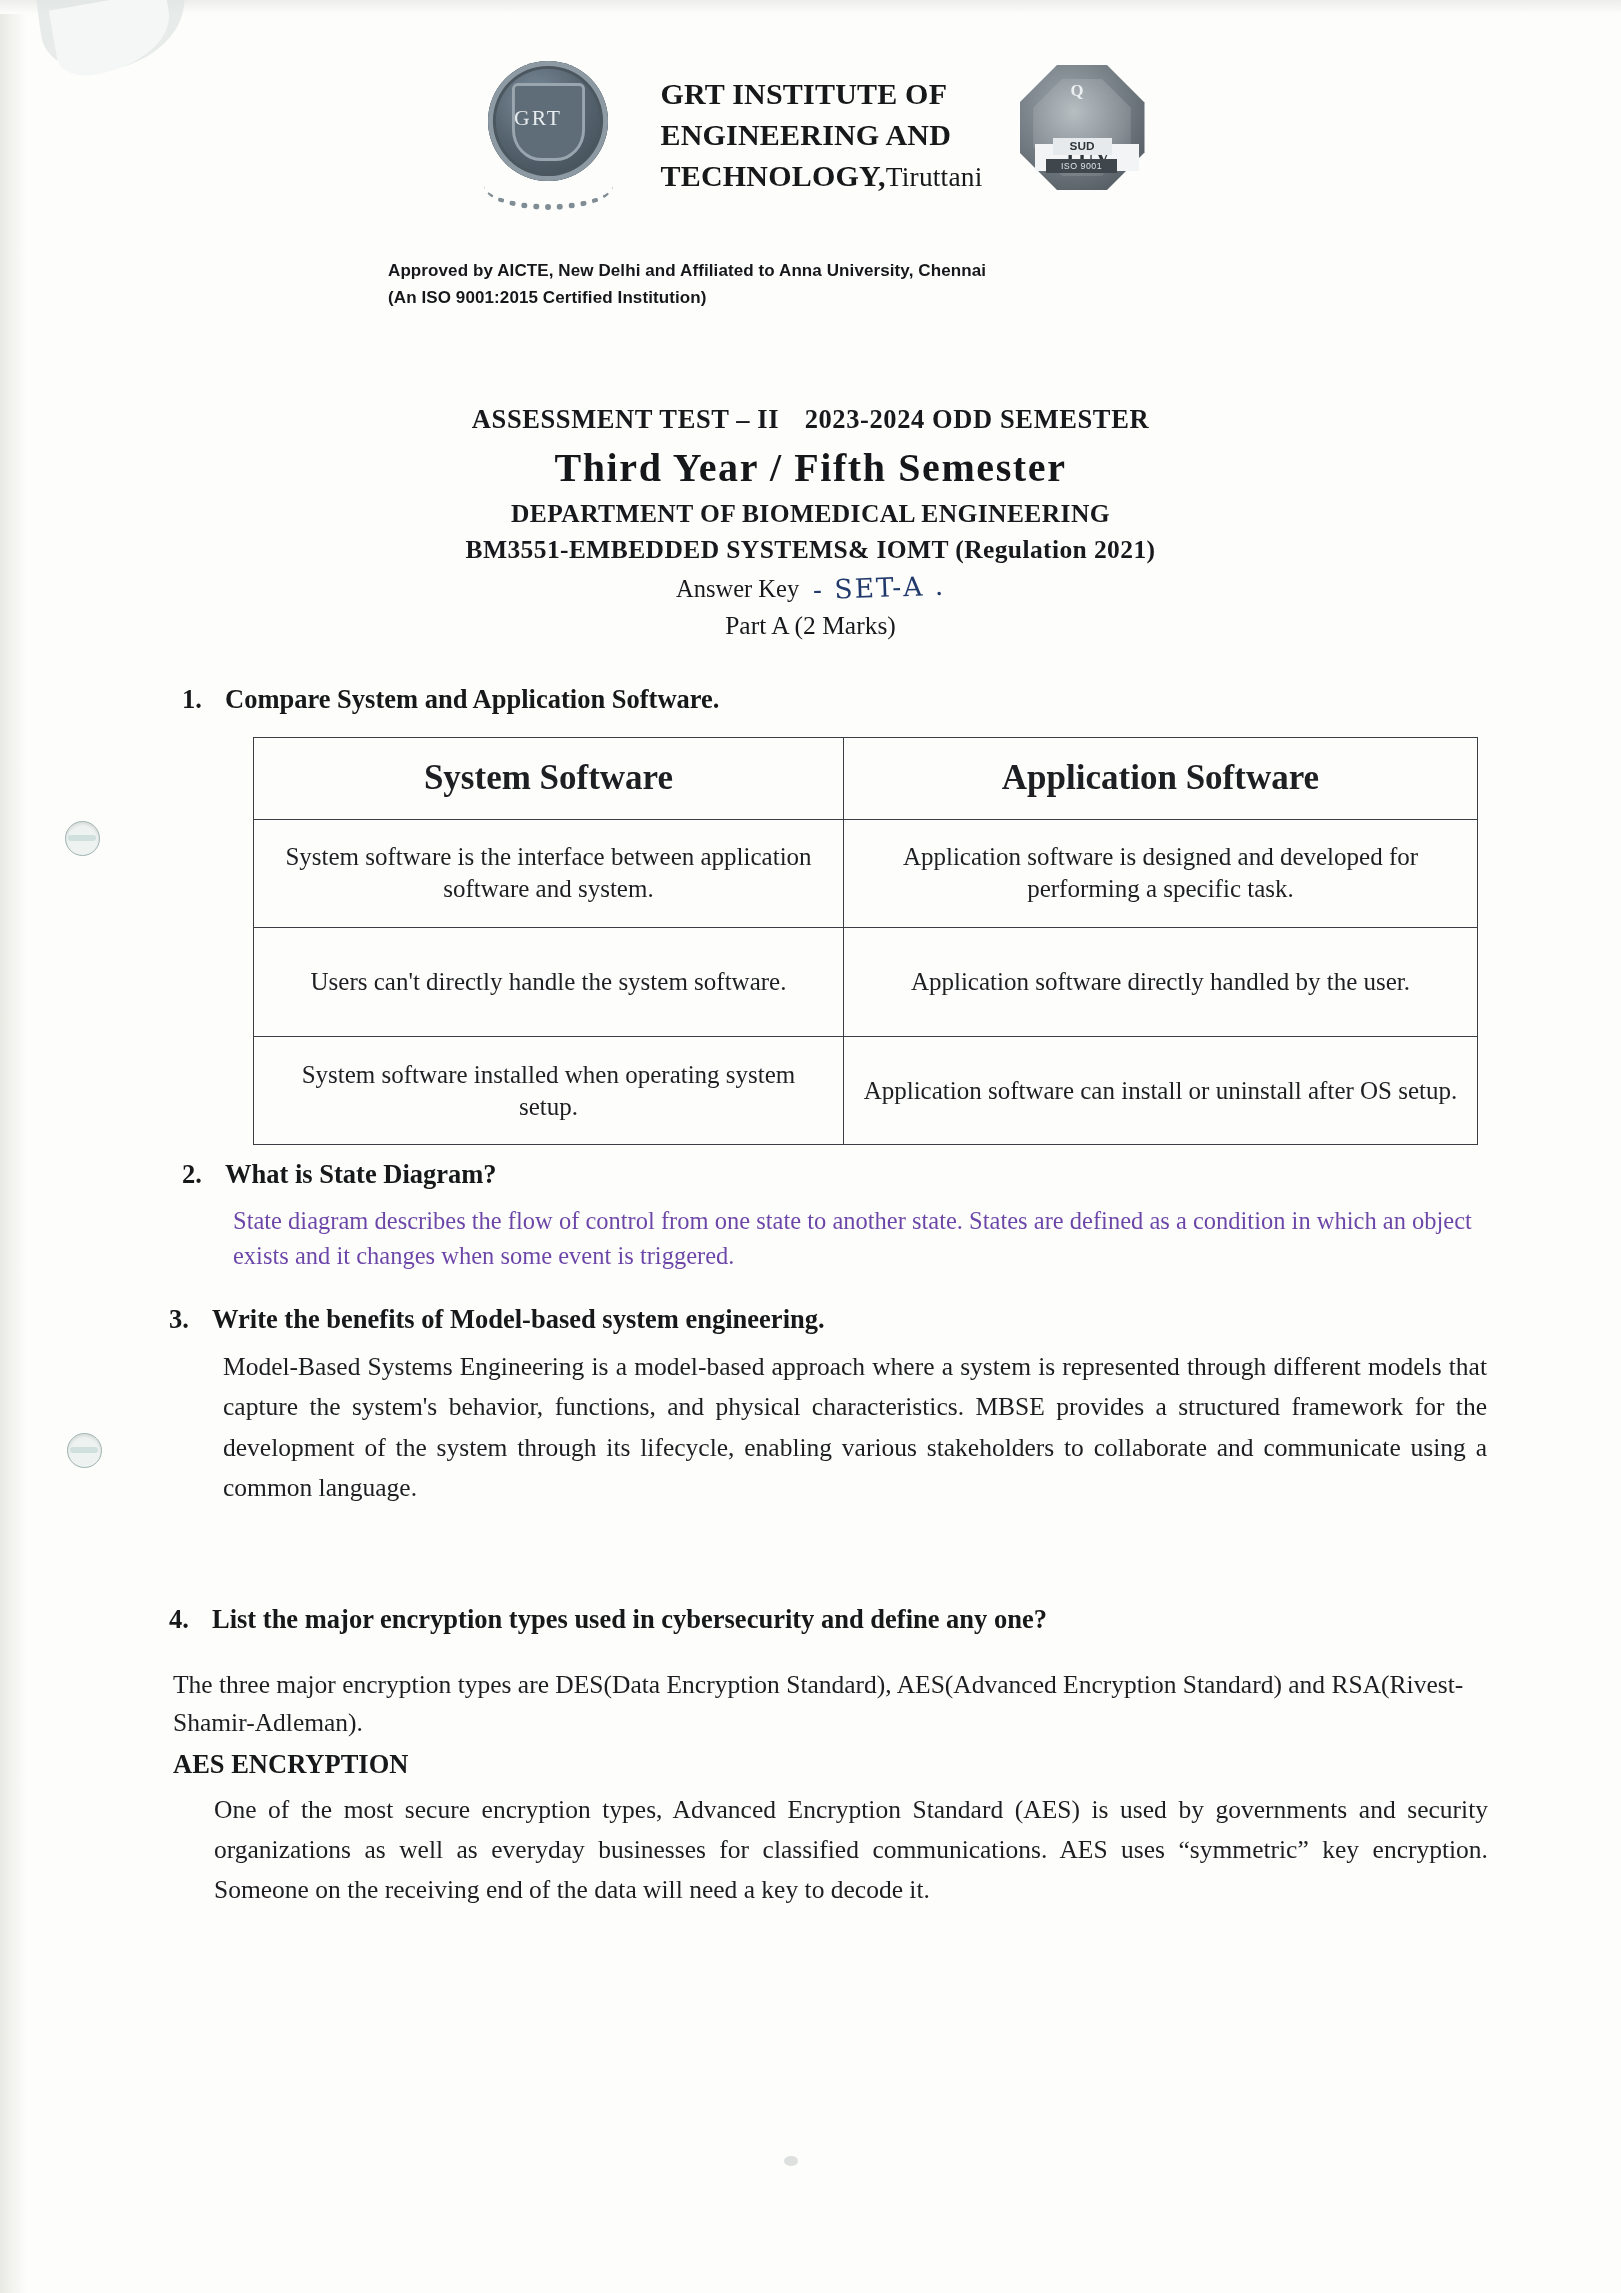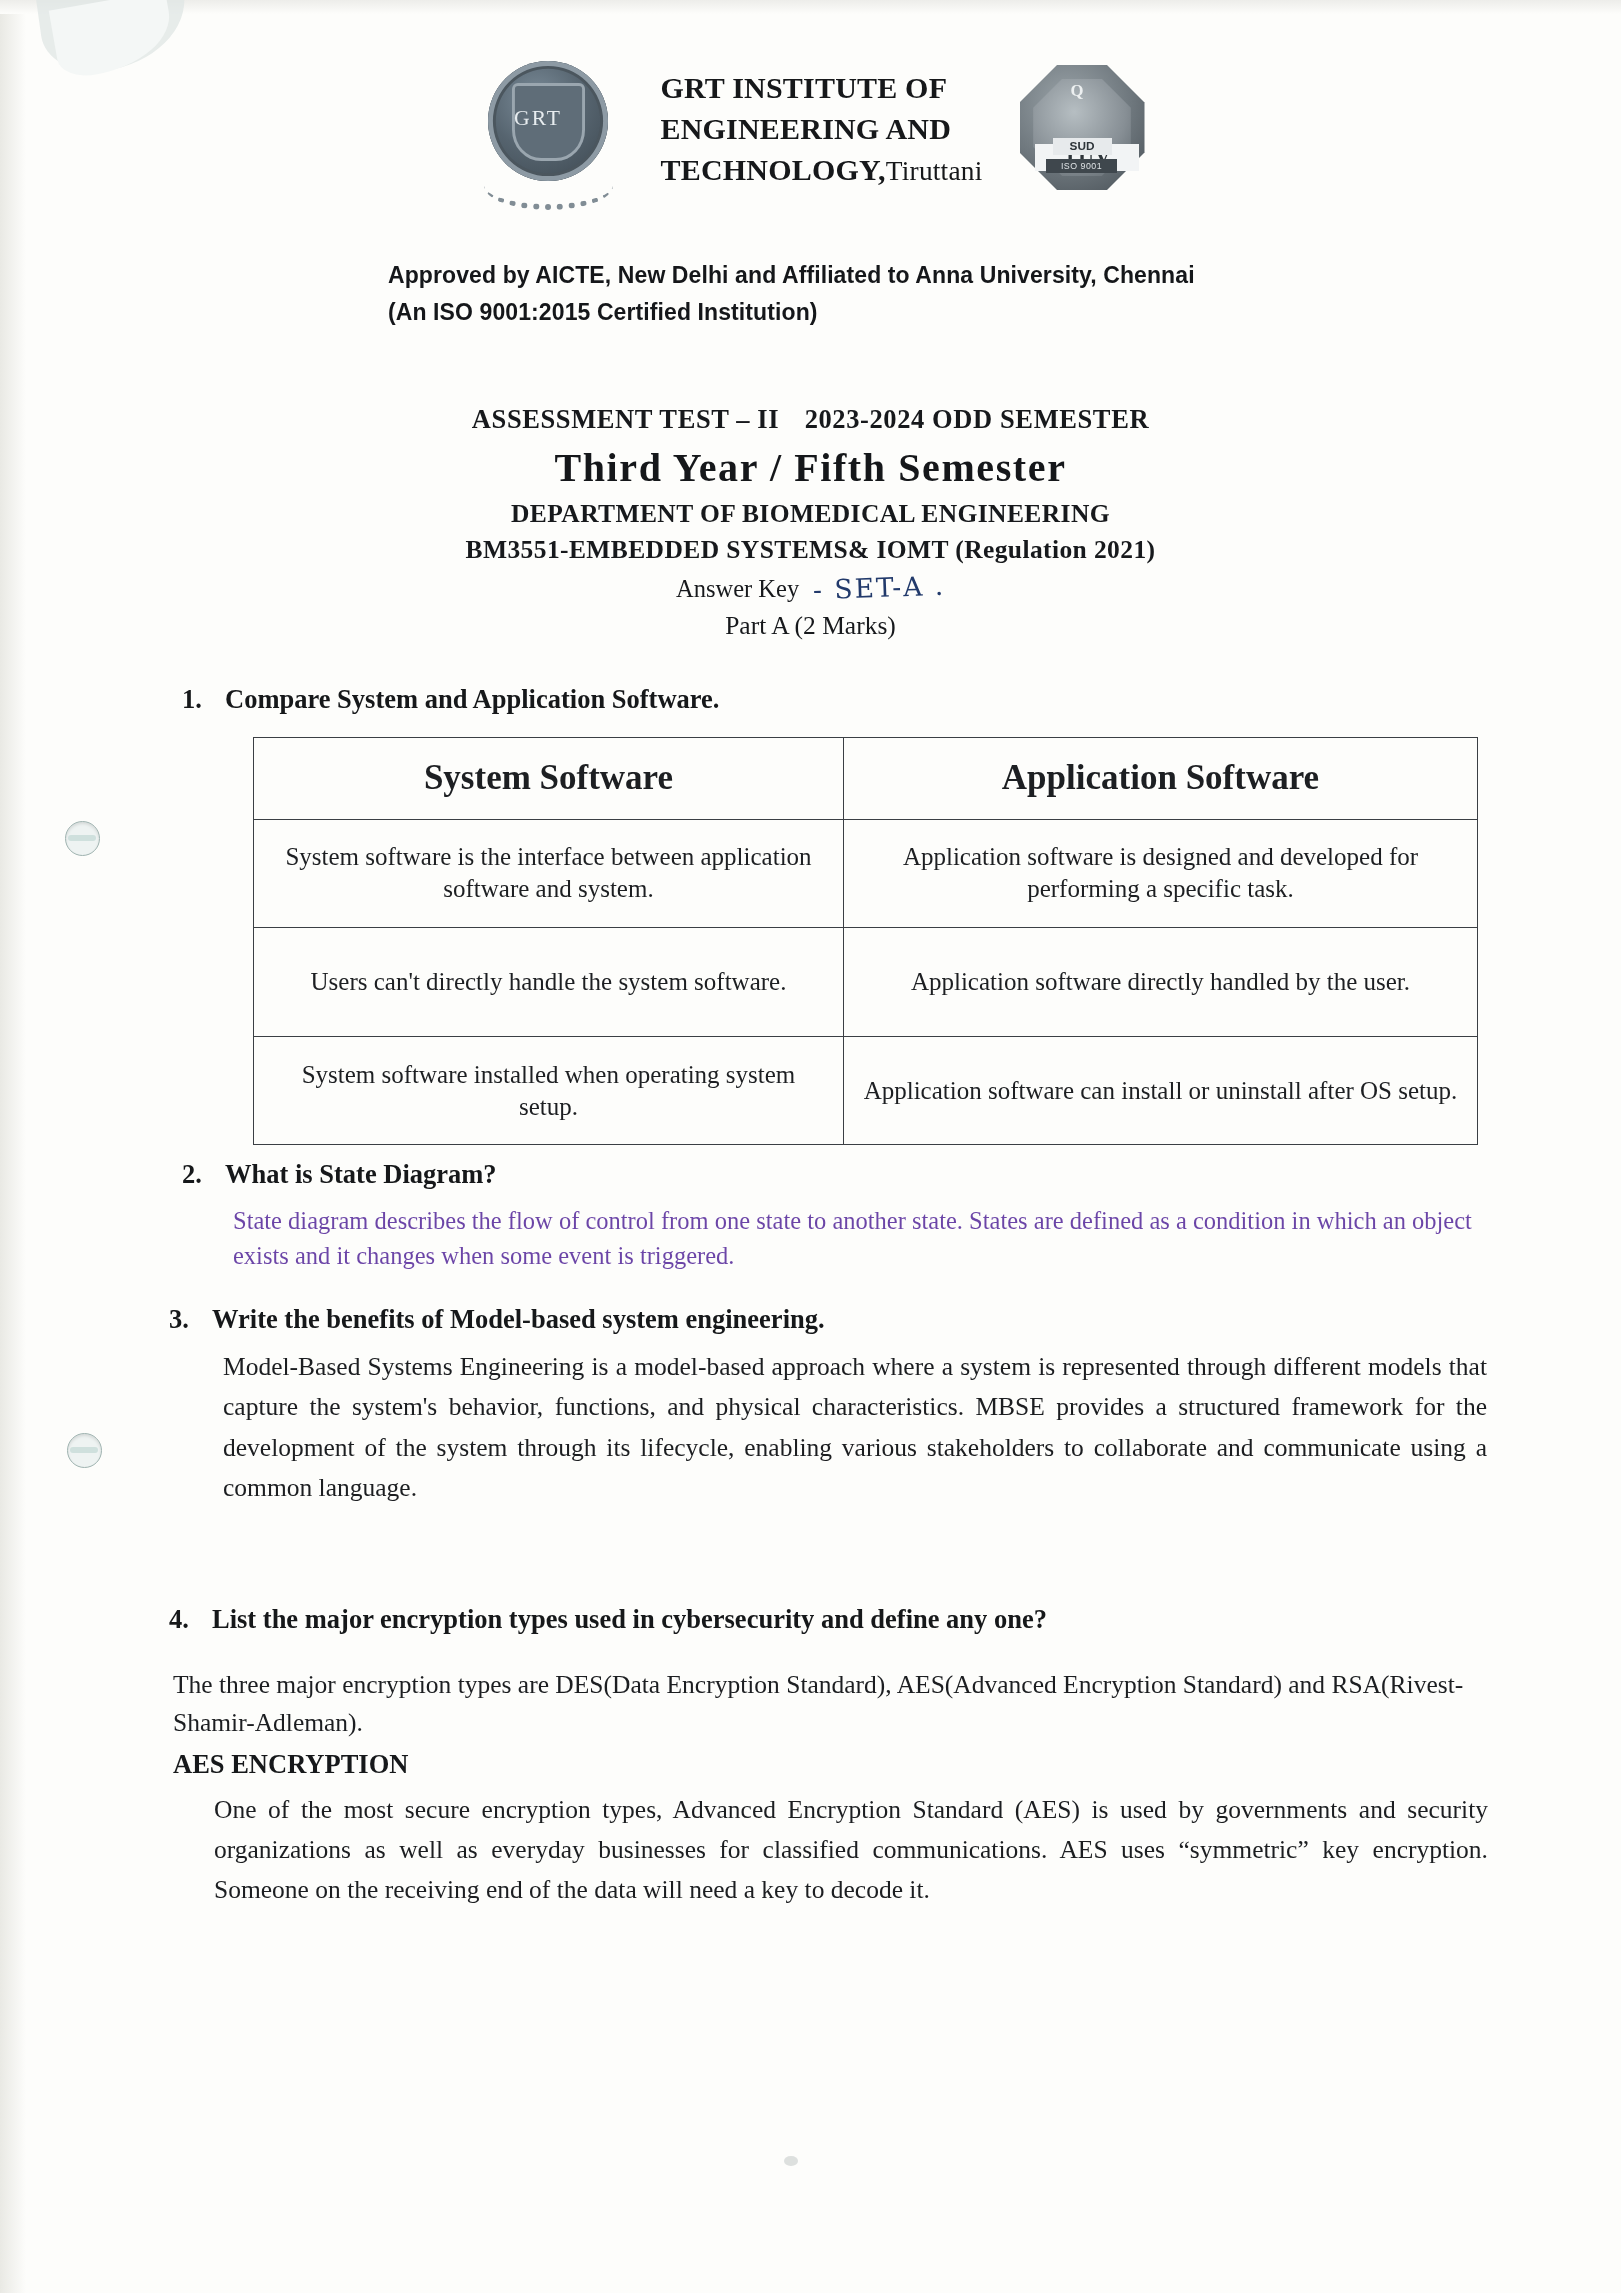--- a/index.html
+++ b/index.html
@@ -113,21 +113,21 @@
   }
   .logo .wreath {
     position: absolute;
     left: 7.8px; top: 102px;
     width: 129px; height: 43px;
     border-bottom: 6.9px dotted #6c7a84;
     border-radius: 0 0 50% 50%;
     opacity: .85;
   }
   .inst-block {
-    margin-top: 9px;
+    margin-top: 15px;
   }
   .inst-line {
     font-family: "Liberation Serif", serif;
     font-weight: bold;
     font-size: 30px;
     line-height: 1.36;
     color: #16181a;
     letter-spacing: 0.2px;
   }
   .inst-line .thin {
@@ -192,21 +192,21 @@
     color: #edf0f1;
     font-weight: bold;
   }
 
   .approved {
     position: absolute;
     left: 388px; top: 257px;
     width: 980px;
     font-family: "Liberation Sans", sans-serif;
     font-weight: bold;
-    font-size: 23px;
+    font-size: 17px;
     line-height: 1.6;
     color: #15171a;
     letter-spacing: 0.1px;
   }
 
   
   .titleblock {
     position: absolute;
     left: 0; top: 404px;
     width: 1621px;

